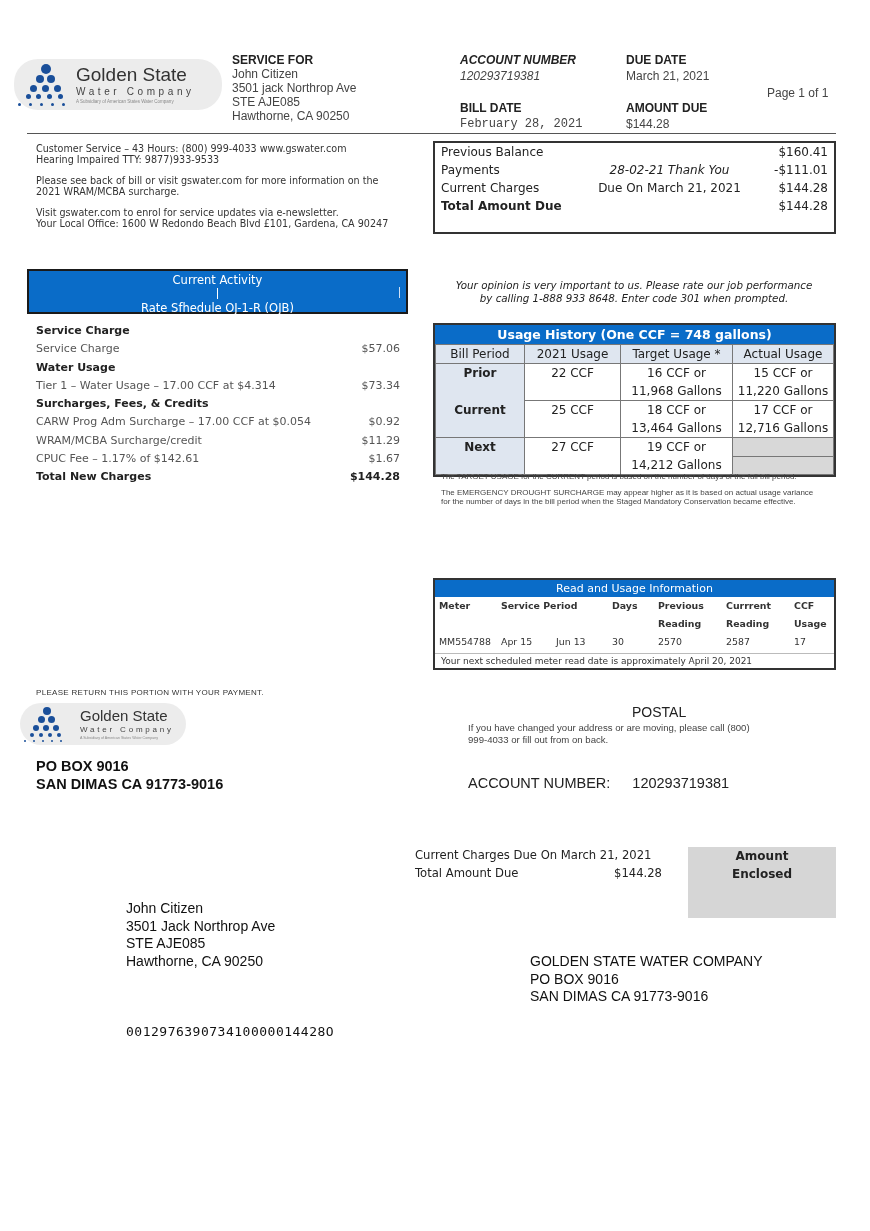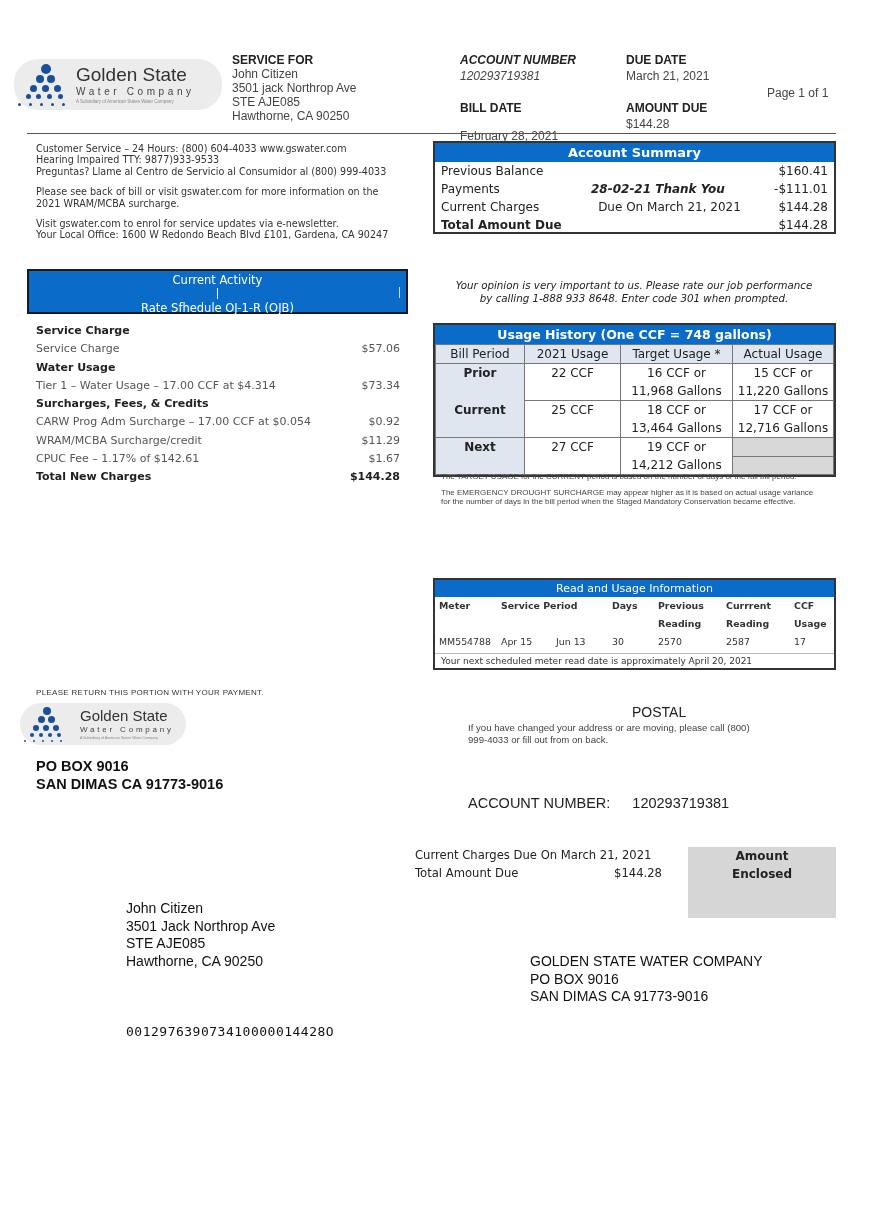--- a/index.html
+++ b/index.html
@@ -87,51 +87,49 @@
   <div class="hdr-label">ACCOUNT NUMBER</div>
   <div class="hdr-val" style="margin-top:2px;">120293719381</div>
 </div>
 <div class="abs" style="left:626px; top:53px;">
   <div class="hdr-label">DUE DATE</div>
   <div class="hdr-val" style="margin-top:2px;">March 21, 2021</div>
 </div>
 <div class="abs hdr-val" style="left:767px; top:86px;">Page 1 of 1</div>
 <div class="abs" style="left:460px; top:101px;">
   <div class="hdr-label">BILL DATE</div>
-  <div class="hdr-val" style="margin-top:14px;">February 28, 2021</div>
+  <div class="hdr-val" style="margin-top:2px;font-family:Liberation Mono, monospace;">February 28, 2021</div>
 </div>
 <div class="abs" style="left:626px; top:101px;">
   <div class="hdr-label">AMOUNT DUE</div>
   <div class="hdr-val" style="margin-top:2px;">$144.28</div>
 </div>
 
 <div class="hrule" style="left:27px; top:133px; width:809px;"></div>
 
 <div class="abs small" style="left:36px; top:143px; width:390px;">
-  <div>Customer Service – 24 Hours: (800) 604-4033 www.gswater.com</div>
+  <div>Customer Service – 43 Hours: (800) 999-4033 www.gswater.com</div>
   <div>Hearing Impaired TTY: 9877)933-9533</div>
-  <div>Preguntas? Llame al Centro de Servicio al Consumidor al (800) 999-4033</div>
   <div style="height:9px"></div>
   <div>Please see back of bill or visit gswater.com for more information on the</div>
   <div>2021 WRAM/MCBA surcharge.</div>
   <div style="height:9px"></div>
   <div>Visit gswater.com to enrol for service updates via e-newsletter.</div>
   <div>Your Local Office: 1600 W Redondo Beach Blvd £101, Gardena, CA 90247</div>
 </div>
 
 <div class="abs box" style="left:433px; top:141px; width:403px; height:93px;">
-  <div class="bluehead" style="height:19px; line-height:19px; font-size:13px;">Account Summary</div>
   <div class="sum-row">
     <span style="width:150px">Previous Balance</span>
     <span style="flex:1; text-align:center"></span>
     <span style="width:80px; text-align:right">$160.41</span>
   </div>
   <div class="sum-row">
     <span style="width:150px">Payments</span>
-    <span style="flex:1; font-weight:bold; font-style:italic;">28-02-21 Thank You</span>
+    <span style="flex:1; text-align:center; font-weight:normal; font-style:italic;">28-02-21 Thank You</span>
     <span style="width:80px; text-align:right">-$111.01</span>
   </div>
   <div class="sum-row">
     <span style="width:150px">Current Charges</span>
     <span style="flex:1; text-align:center">Due On March 21, 2021</span>
     <span style="width:80px; text-align:right">$144.28</span>
   </div>
   <div class="sum-row">
     <span style="width:150px; font-weight:bold">Total Amount Due</span>
     <span style="flex:1; text-align:center"></span>
@@ -300,21 +298,21 @@
   <div>PO BOX 9016</div>
   <div>SAN DIMAS CA 91773-9016</div>
 </div>
 
 <div class="abs arial" style="left:632px; top:704px; font-size:14px; color:#222;">POSTAL</div>
 <div class="abs arial" style="left:468px; top:722px; font-size:9.6px; color:#444; line-height:12px;">
   <div>If you have changed your address or are moving, please call (800)</div>
   <div>999-4033 or fill out from on back.</div>
 </div>
 
-<div class="abs arial" style="left:468px; top:775px; font-size:14.5px; color:#222;margin-top:20px;">
+<div class="abs arial" style="left:468px; top:775px; font-size:14.5px; color:#222;">
   <span>ACCOUNT NUMBER:</span>
   <span style="margin-left:18px;">120293719381</span>
 </div>
 
 <div class="abs" style="left:415px; top:846px; width:247px; font-size:11.6px; line-height:18px; color:#222;">
   <div>Current Charges Due On March 21, 2021</div>
   <div style="display:flex; justify-content:space-between;">
     <span>Total Amount Due</span>
     <span>$144.28</span>
   </div>

